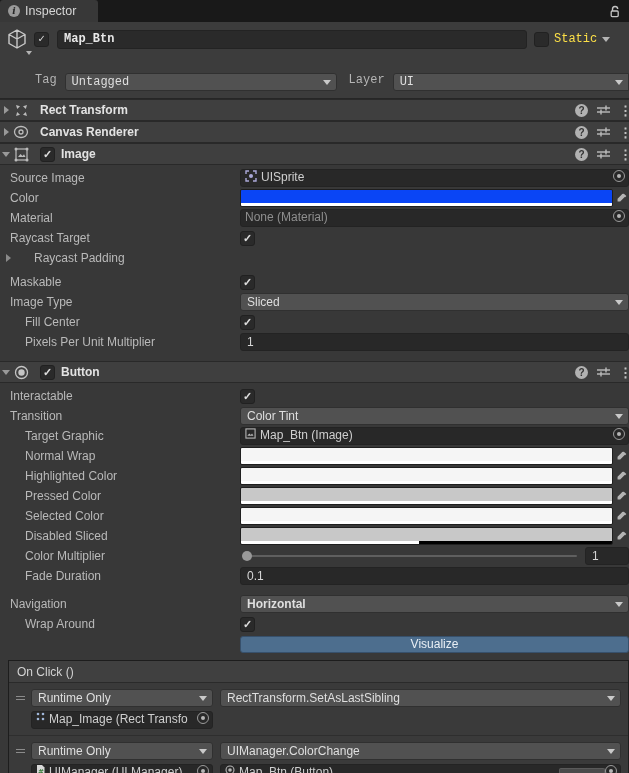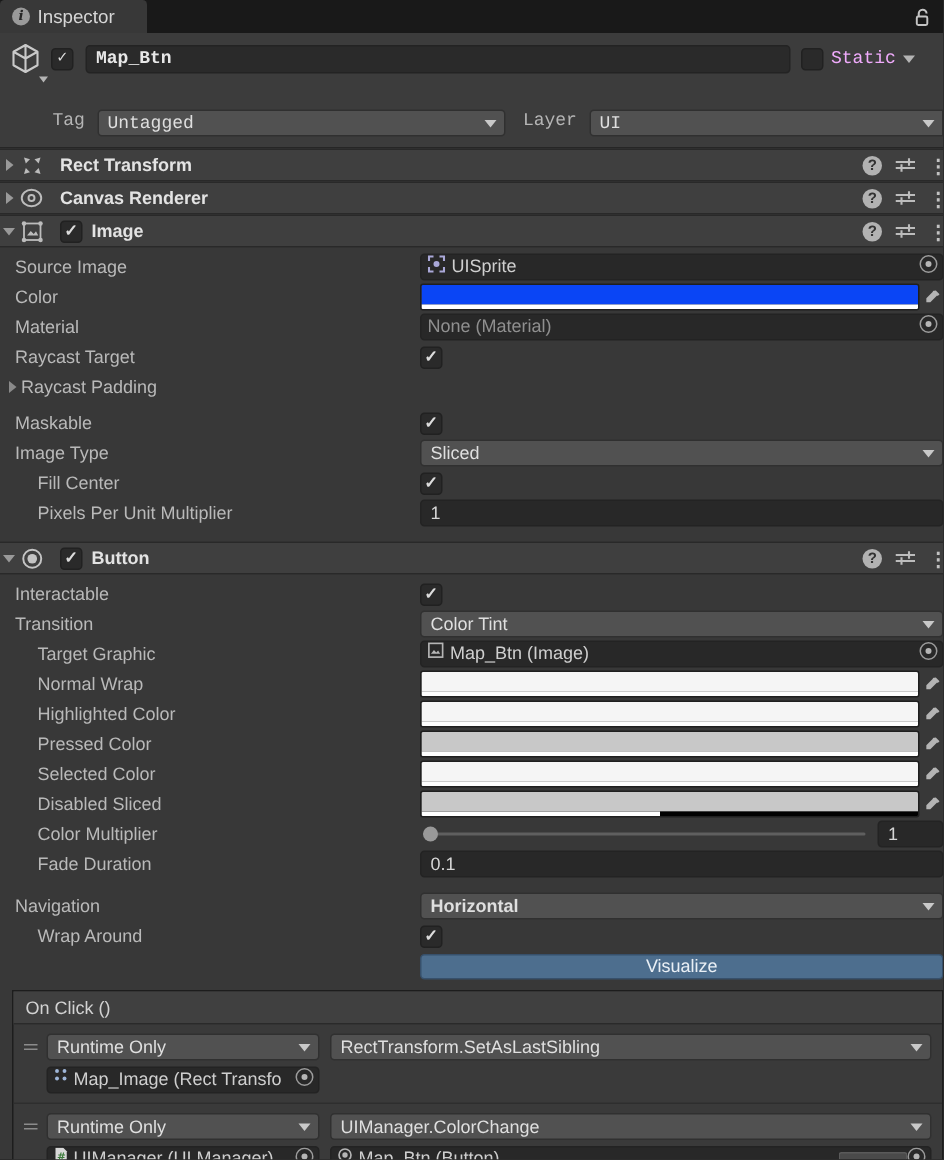--- a/index.html
+++ b/index.html
@@ -22,21 +22,21 @@
   .go-row1 { height:26px; display:flex; align-items:center; }
   .go-cube { width:34px; position:relative; display:flex; justify-content:center; }
   .go-cube .mini-caret { position:absolute; right:2px; bottom:-4px; }
   .cb { width:15px; height:15px; background:#2a2a2a; border:1px solid #212121; border-radius:3px;
         display:inline-flex; align-items:center; justify-content:center; flex:none; }
   .cb.checked::after { content:"✓"; color:#dcdcdc; font-size:11px; font-weight:bold; line-height:1; }
   .name-field { margin-left:8px; width:470px; height:19px; background:#2a2a2a; border:1px solid #232323;
                 border-radius:3px; display:flex; align-items:center; padding:0 6px;
                 color:#e8e8e8; font-weight:bold; }
   .static-wrap { display:flex; align-items:center; gap:5px; margin-left:7px; }
-  .static-lbl { color:#f0abfc; }
+  .static-lbl { color:#fde047; }
   .caret { width:0; height:0; border-left:4px solid transparent; border-right:4px solid transparent;
            border-top:5px solid #b4b4b4; flex:none; }
   .go-row2 { height:20px; display:flex; align-items:flex-start; margin-top:21px; }
   .tl-lbl { color:#b5b5b5; }
   .dd { height:18px; background:#515151; border:1px solid #303030; border-radius:3px;
         display:flex; align-items:center; padding:0 5px 0 6px; color:#dfdfdf; }
   .dd .dd-text { flex:1; overflow:hidden; white-space:nowrap; }
   .dd .caret { border-top-color:#c9c9c9; margin-left:4px; }
   
   .comp-header { height:22px; background:#3f3f3f; border-top:1px solid #292929; border-bottom:1px solid #292929;
@@ -47,21 +47,21 @@
   .cicon { width:18px; display:flex; justify-content:center; margin-right:4px; flex:none; }
   .ctitle { font-weight:bold; color:#e3e3e3; margin-left:6px; }
   .comp-header .cb { margin-left:6px; }
   .hdr-icons { margin-left:auto; display:flex; align-items:center; gap:9px; padding-right:0; margin-right:-3px; }
   .help-ic { width:13px; height:13px; border-radius:50%; background:#b2b2b2; color:#333; font-size:10px;
              font-weight:bold; display:flex; align-items:center; justify-content:center; }
   .kebab { color:#c2c2c2; font-size:13px; font-weight:bold; letter-spacing:0; line-height:1; }
   
   .body { padding-top:3px; }
   .row { height:20px; display:flex; align-items:center; }
-  .lbl { width:280px; padding-left:10px; color:#b9b9b9; display:flex; align-items:center; flex:none; }
+  .lbl { width:240px; padding-left:10px; color:#b9b9b9; display:flex; align-items:center; flex:none; }
   .lbl.ind { padding-left:25px; }
   .val { flex:1; display:flex; align-items:center; padding-right:0; }
   .tf { height:18px; background:#282828; border:1px solid #232323; border-radius:3px; flex:1;
         display:flex; align-items:center; padding:0 6px; color:#d6d6d6; }
   .of { height:18px; background:#282828; border:1px solid #232323; border-radius:3px; flex:1;
         display:flex; align-items:flex-start; padding:0 3px 0 4px; color:#cfcfcf; gap:4px; overflow:hidden; }
   .of .muted { color:#8f8f8f; }
   .picker { width:12px; height:12px; border:1px solid #9b9b9b; border-radius:50%; margin-left:auto;
             display:flex; align-items:center; justify-content:center; flex:none; }
   .picker::after { content:""; width:4px; height:4px; border-radius:50%; background:#b5b5b5; }
@@ -286,21 +286,21 @@
         </div>
       </div>
     </div>
     <div class="row">
       <div class="lbl">Raycast Target</div>
       <div class="val">
           <span class="cb checked"></span>
         </div>
     </div>
     <div class="row">
-      <div class="lbl" style="padding-left:2px;">
+      <div class="lbl" style="padding-left:2px;gap:20px;">
         <span class="fold">
             <span class="tri-r" style="border-left-color:#8a8a8a;"></span>
           </span>
         <span>Raycast Padding</span>
       </div>
       <div class="val"></div>
     </div>
     <div class="gap4"></div>
     <div class="row">
       <div class="lbl">Maskable</div>

